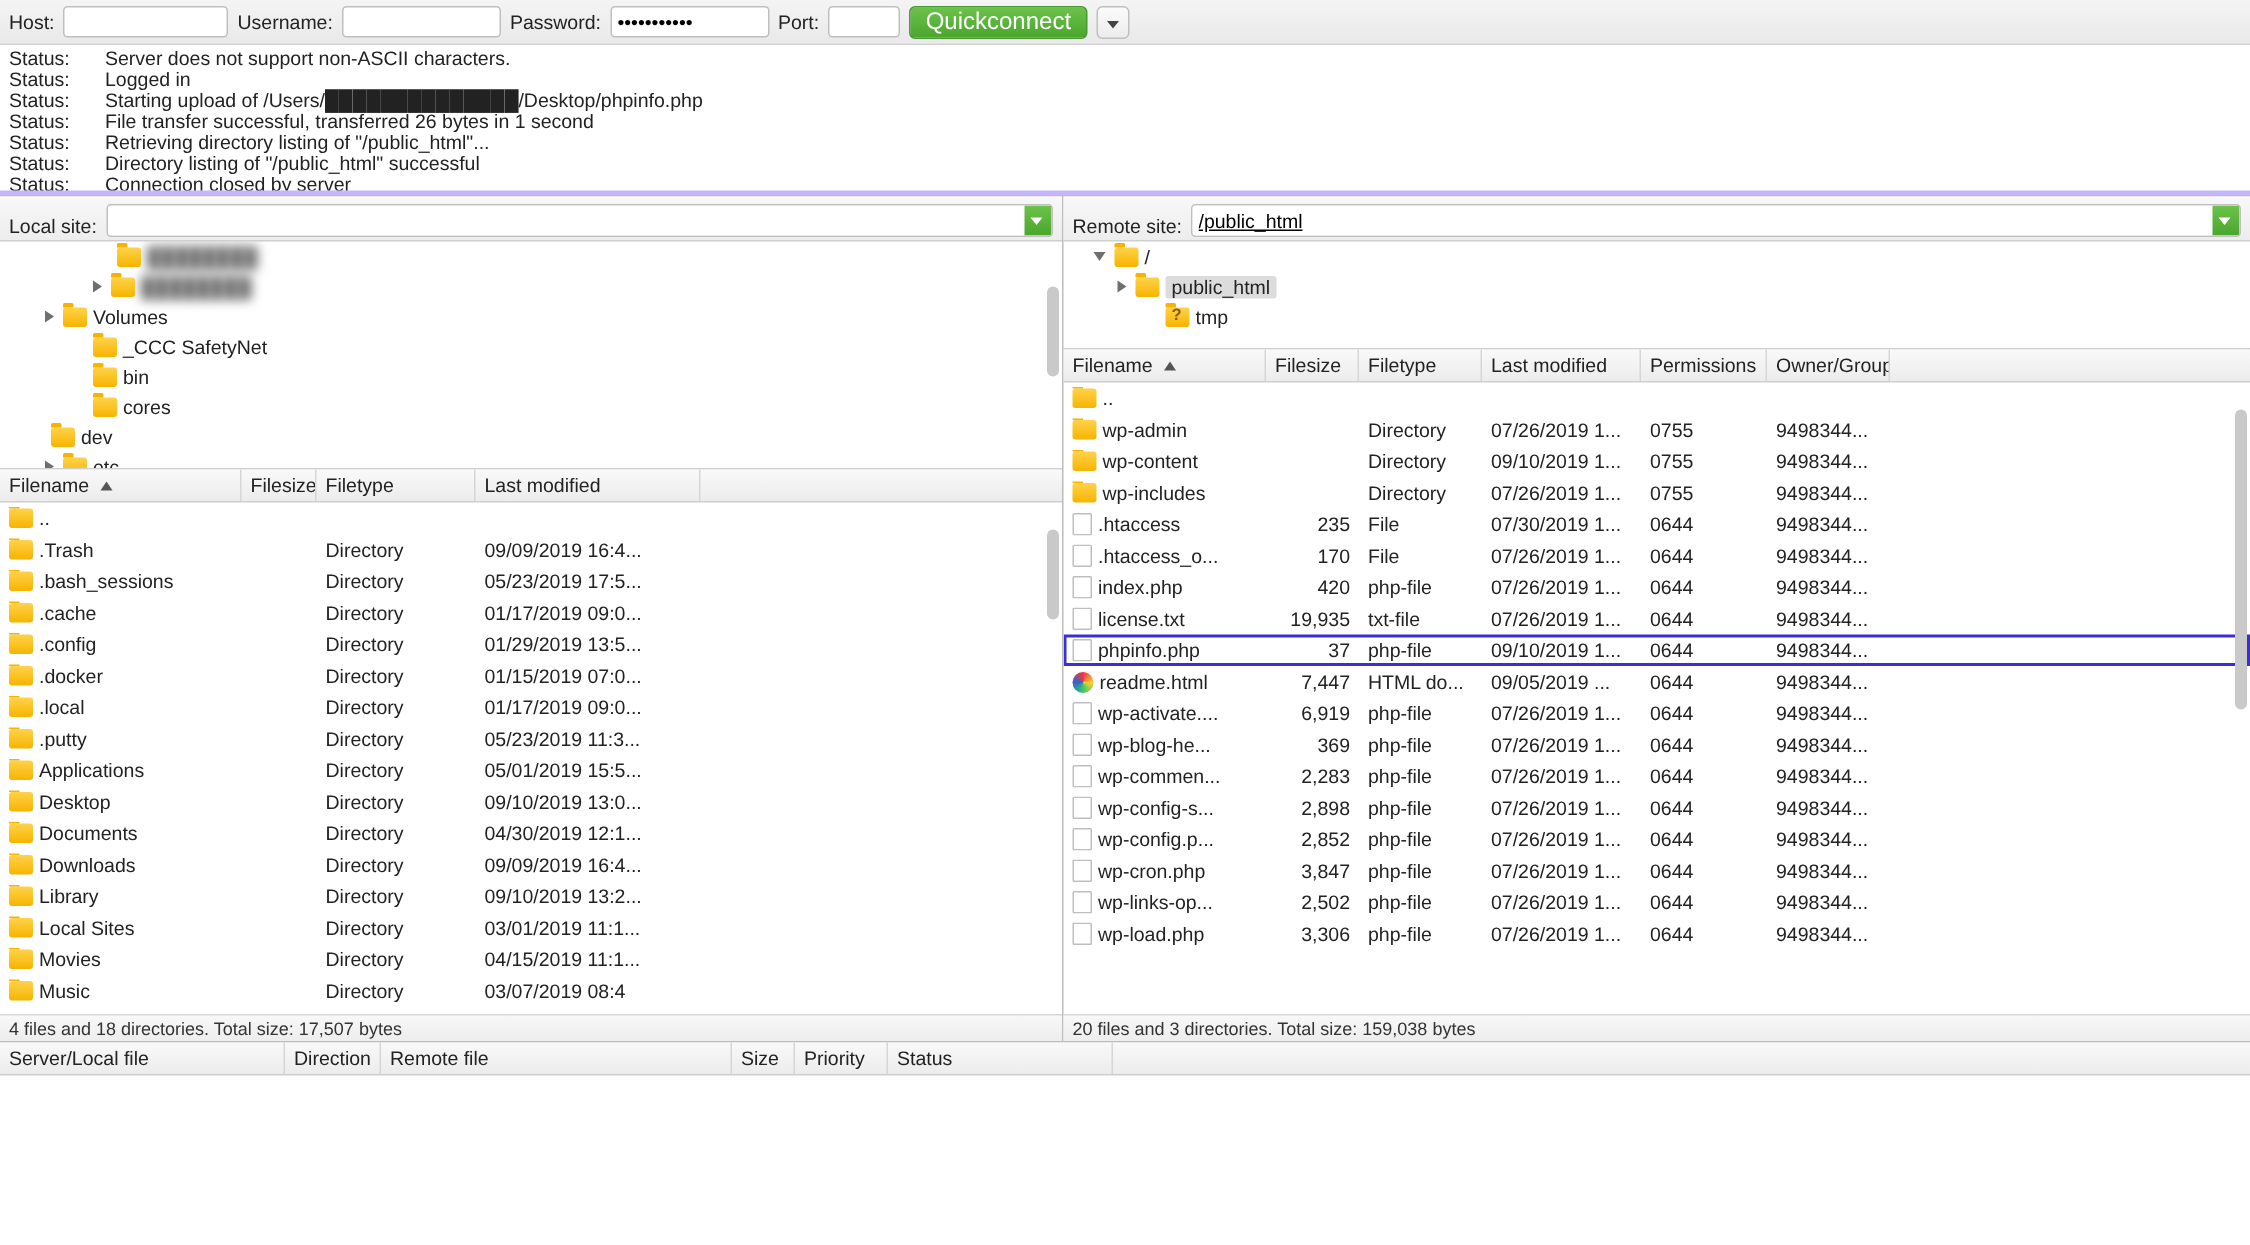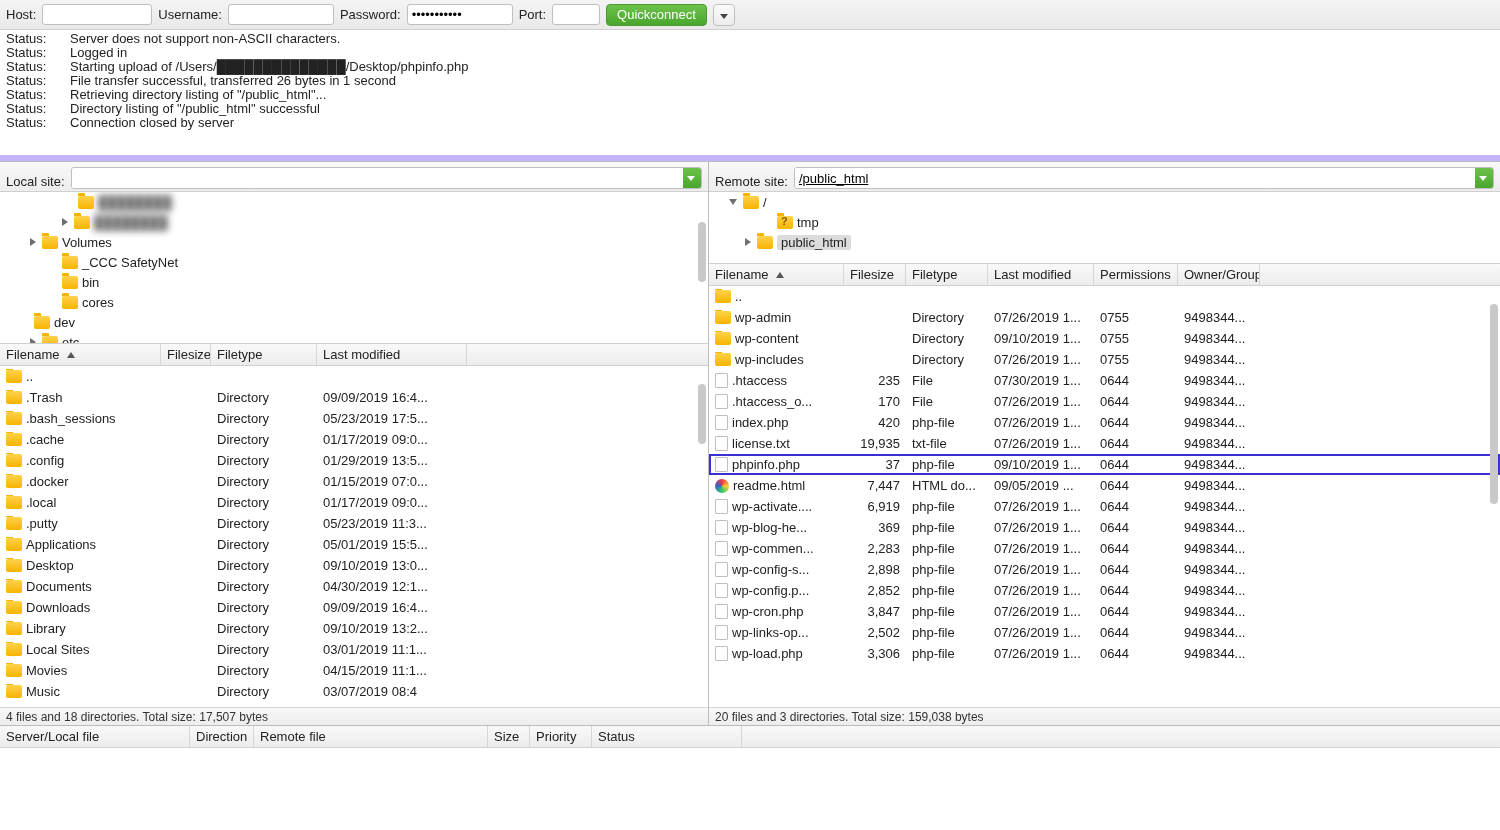--- a/index.html
+++ b/index.html
@@ -35,42 +35,42 @@
   }
   .connbar .blur { color: transparent; text-shadow: 0 0 6px rgba(0,0,0,0.5); user-select: none; }
   .btn-quick {
     height: 22px;
     padding: 0 10px;
     border-radius: 4px;
     border: 1px solid #4a9a33;
     background: linear-gradient(#6cc24a, #4aa62d);
     color: #fff;
     font-weight: 500;
-    font-size: 13px;
+    font-size: 16px;
     cursor: pointer;
   }
   .btn-dd {
     width: 22px; height: 22px;
     border: 1px solid #bfbfbf;
     border-radius: 4px;
     background: linear-gradient(#fbfbfb, #ececec);
     position: relative;
     cursor: pointer;
   }
   .btn-dd::after {
     content: ""; position: absolute; left: 6px; top: 9px;
     border-left: 4px solid transparent;
     border-right: 4px solid transparent;
     border-top: 5px solid #444;
   }
 
   
   .statuslog {
-    height: 131px;
-    border-bottom: 6px solid #c4b5fd;
+    height: 100px;
+    border-bottom: 3px solid #c4b5fd;
     overflow: hidden;
     padding: 2px 2px 0 6px;
     font-size: 13px;
     line-height: 14px;
   }
   .statuslog .line { display: flex; gap: 18px; white-space: nowrap; }
   .statuslog .label { width: 46px; }
 
   
   .split { display: flex; height: 565px; border-bottom: 1px solid #bcbcbc; }
@@ -510,29 +510,29 @@
         <div class="dd"></div>
       </div>
     </div>
     <div class="tree" id="remoteTree">
         <ul>
           <li style="padding-left: 18px;">
             <span class="tri open"></span>
             <span class="folder"></span>
             <span class="treelabel">/</span>
           </li>
+          <li style="padding-left: 34px;">
+            <span class="tri"></span>
+            <span class="folder"></span>
+            <span class="treelabel sel">public_html</span>
+          </li>
           <li style="padding-left: 50px;">
             <span class="tri none"></span>
             <span class="folder q"></span>
             <span class="treelabel">tmp</span>
-          </li>
-          <li style="padding-left: 34px;">
-            <span class="tri"></span>
-            <span class="folder"></span>
-            <span class="treelabel sel">public_html</span>
           </li>
         </ul>
       </div>
     <div class="list R">
       <div class="list-header">
         <div class="col c0 sortasc">Filename</div>
         <div class="col c1">Filesize</div>
         <div class="col c2">Filetype</div>
         <div class="col c3">Last modified</div>
         <div class="col c4">Permissions</div>

